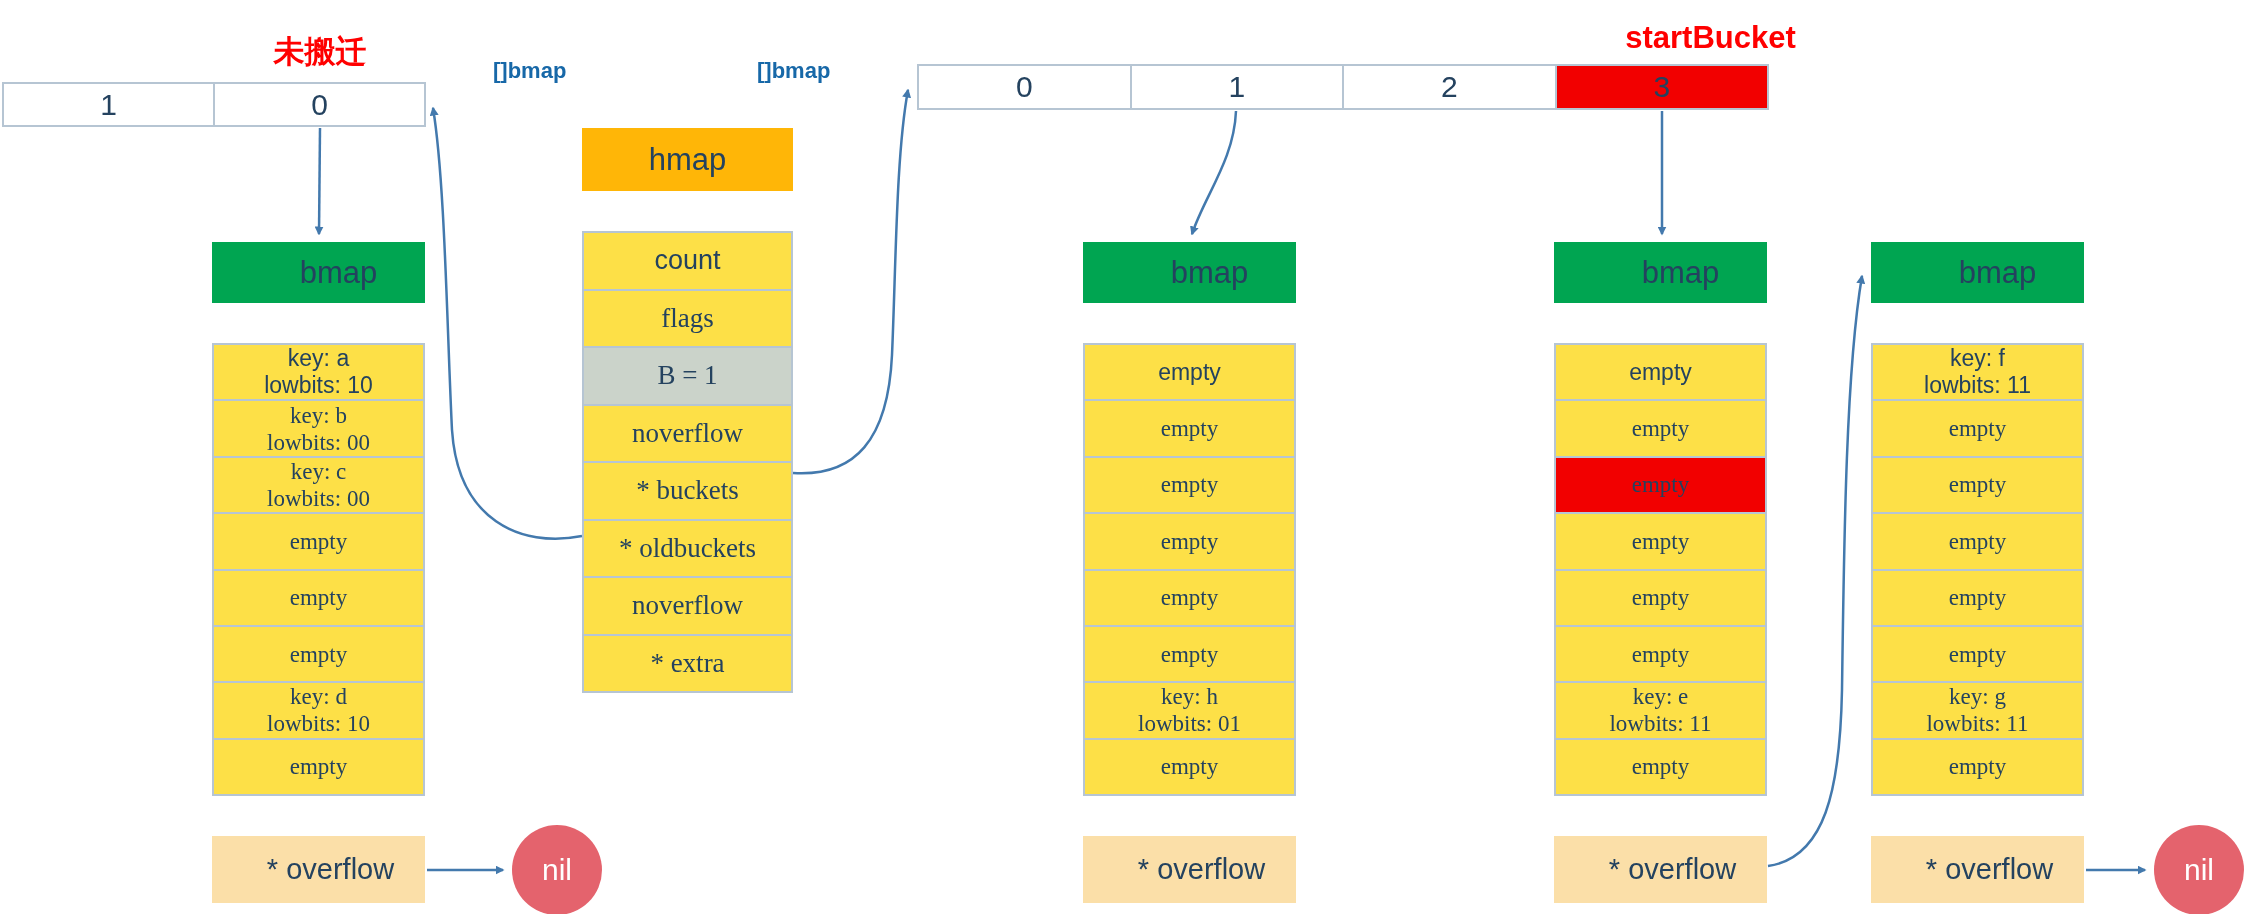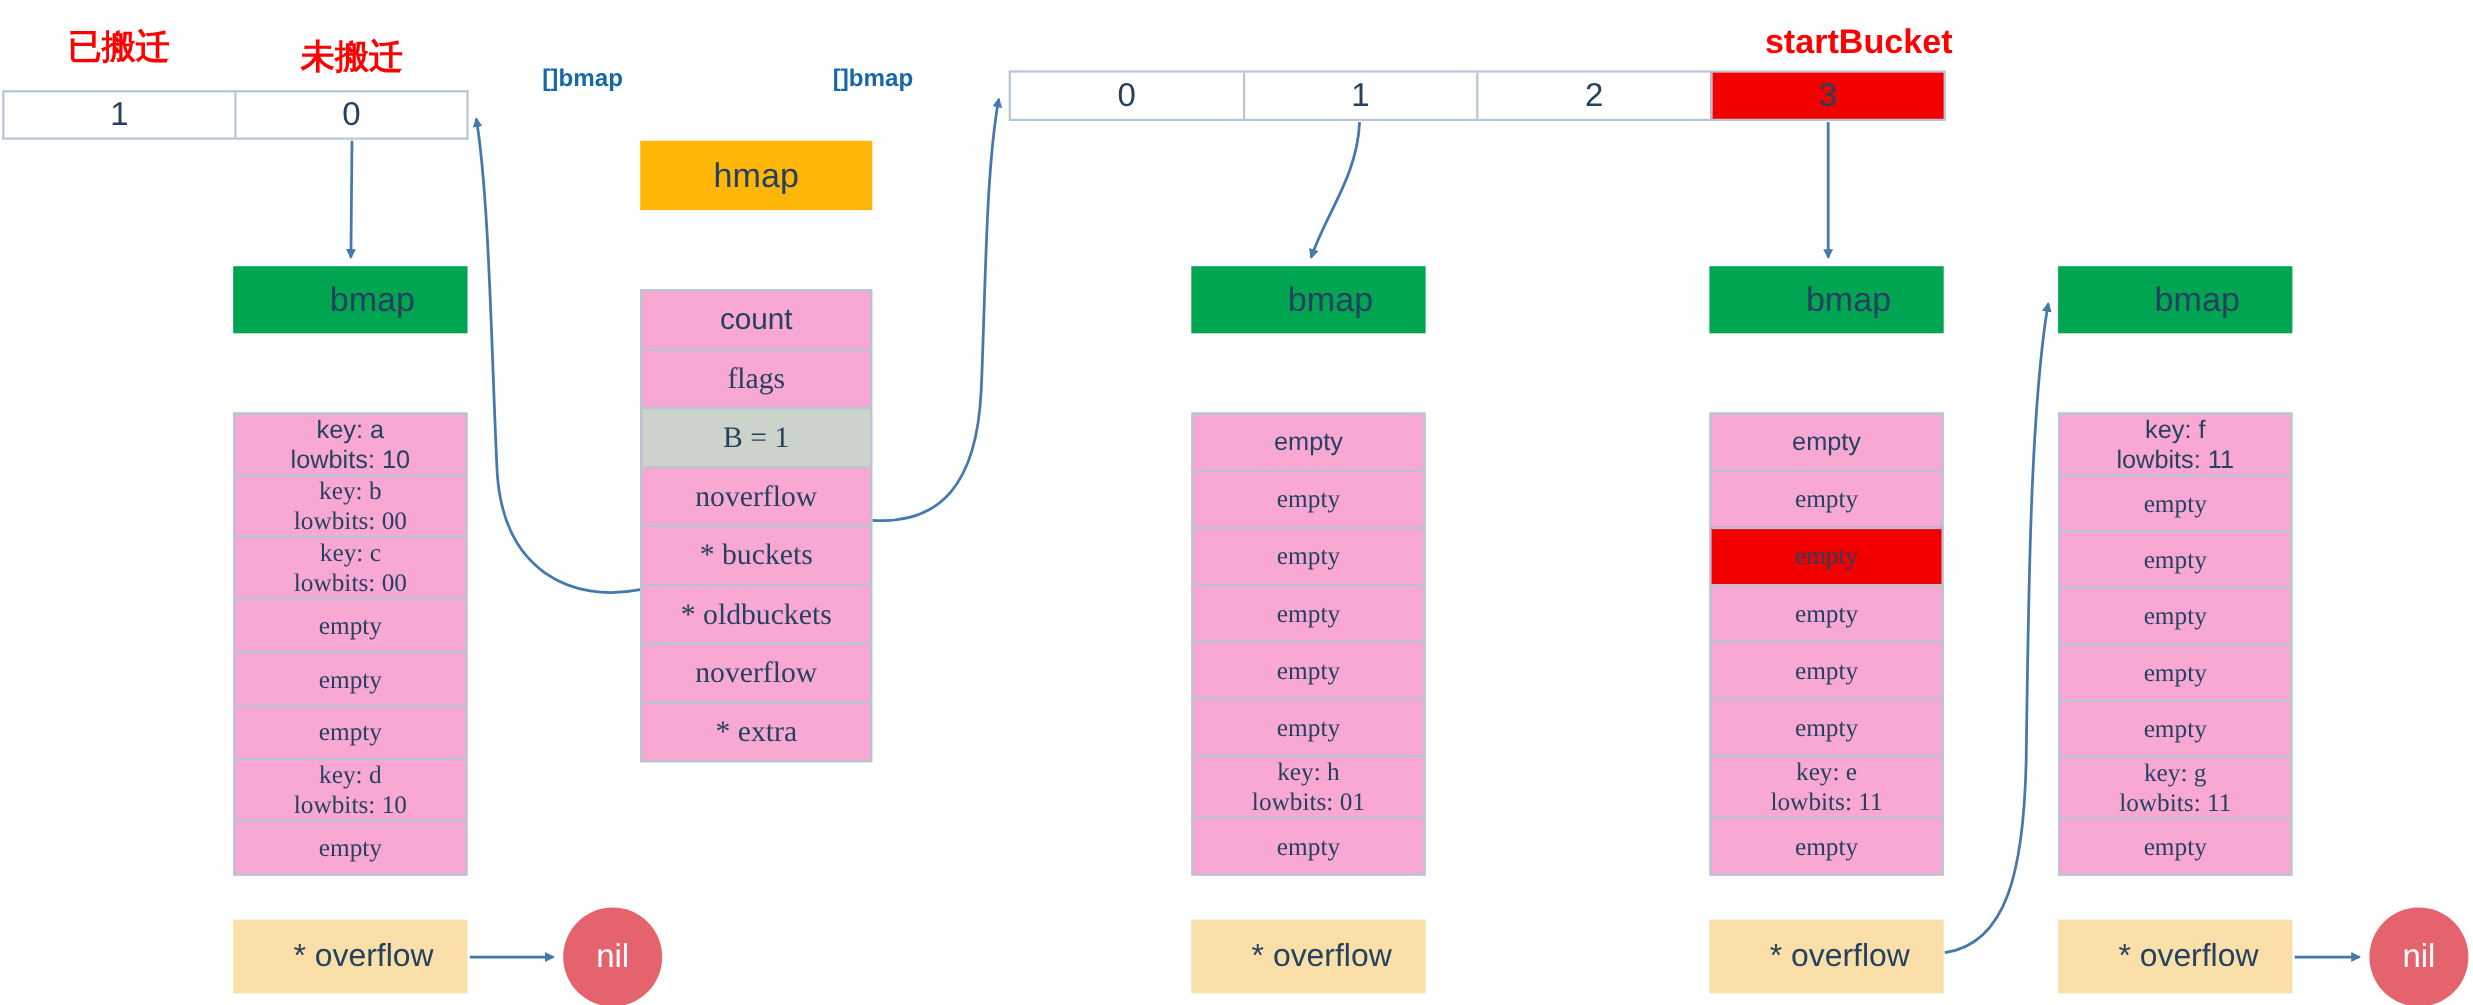--- a/index.html
+++ b/index.html
@@ -19,22 +19,22 @@
   .hstack .cell{flex:1;display:flex;align-items:center;justify-content:center;font-size:30px;}
   .hstack .cell + .cell{border-left:2px solid var(--line);}
   .cell.red{background:var(--red-cell);}
   .cell.muted{background:var(--muted);}
 
   
   .vstack{position:absolute;display:flex;flex-direction:column;box-sizing:border-box;gap:40px;}
   .vstack .header{display:flex;align-items:center;justify-content:center;font-size:31px;}
   .bmap{width:213px;height:661px;}
   .bmap .header{height:61px;background:var(--green);padding-left:40px;}
-  .slots{flex:1;display:flex;flex-direction:column;background:#f9a8d4;
-    border:2px solid var(--line);box-sizing:border-box;margin-top:32px;}
+  .slots{flex:1;display:flex;flex-direction:column;background:#fde047;
+    border:2px solid var(--line);box-sizing:border-box;}
   .slots .cell{flex:1;display:flex;flex-direction:column;align-items:center;justify-content:center;
     font-size:23px;line-height:27px;}
   .slots .cell + .cell{border-top:2px solid var(--line);font-family:Liberation Serif, serif;}
   .overflow{height:67px;background:var(--peach);display:flex;align-items:center;justify-content:center;font-size:29px;padding-left:24px;}
 
   .hmap{left:582px;top:128px;width:211px;height:565px;}
   .hmap .header{height:63px;background:var(--orange);}
   .hmap .slots .cell{font-size:27px;}
 
   
@@ -59,27 +59,26 @@
     <path class="link" d="M 320 128 L 319 234" marker-end="url(#ah)"></path>
     <path class="link" d="M 582 536 C 520 548 458 520 452 430 C 447 330 445 180 433 108" marker-end="url(#ah)"></path>
     <path class="link" d="M 793 473 C 855 477 888 440 892 355 C 896 265 896 155 908 90" marker-end="url(#ah)"></path>
     <path class="link" d="M 1236 111 C 1234 160 1205 195 1192 234" marker-end="url(#ah)"></path>
     <path class="link" d="M 1662 111 L 1662 234" marker-end="url(#ah)"></path>
     <path class="link" d="M 427 870 L 503 870" marker-end="url(#ah)"></path>
     <path class="link" d="M 1768 866 C 1825 858 1840 790 1842 690 C 1844 540 1846 370 1862 276" marker-end="url(#ah)"></path>
     <path class="link" d="M 2086 870 L 2145 870" marker-end="url(#ah)"></path>
   </svg>
 
-  <div class="lbl red" style="left:2px;top:22px;width:212px;">已搬迁</div>
   <div class="lbl red" style="left:214px;top:31px;width:212px;">未搬迁</div>
 
   <div class="lbl blue" style="left:493px;top:58px;">[]bmap</div>
   <div class="lbl blue" style="left:757px;top:58px;">[]bmap</div>
 
-  <div class="lbl red" style="left:1562px;top:20px;width:213px;text-align:right;">startBucket</div>
+  <div class="lbl red" style="left:1604px;top:20px;width:213px;">startBucket</div>
 
   <div class="hstack" style="left:2px;top:82px;width:424px;height:45px;">
       <div class="cell">
         <span>1</span>
       </div>
       <div class="cell">
         <span>0</span>
       </div>
     </div>
 

